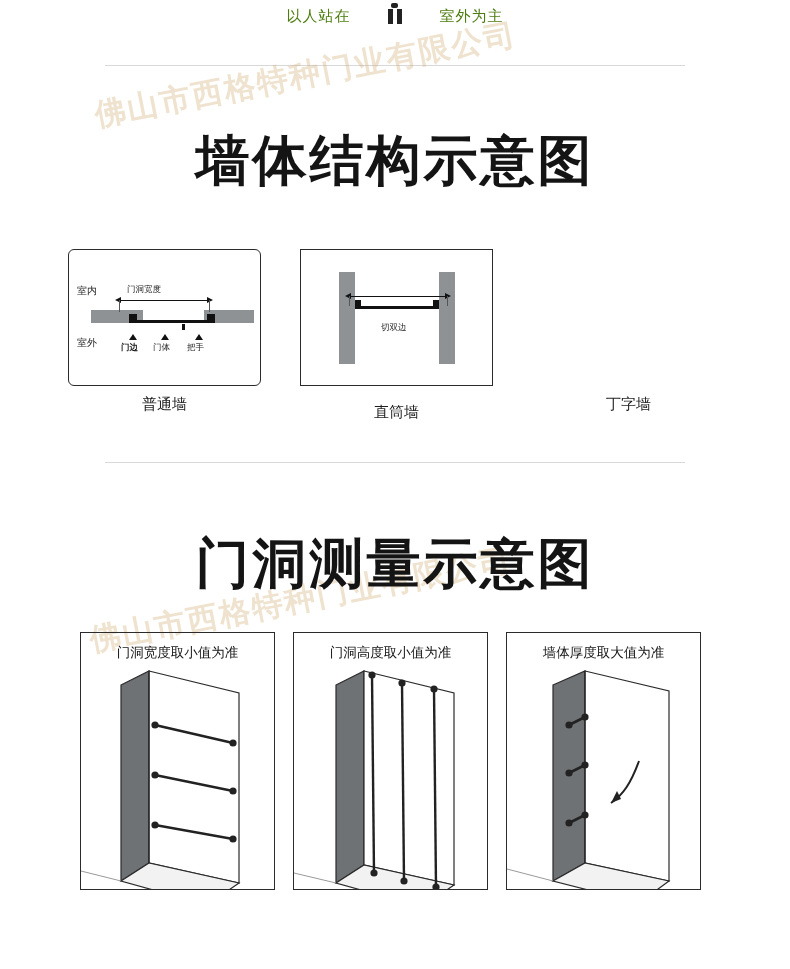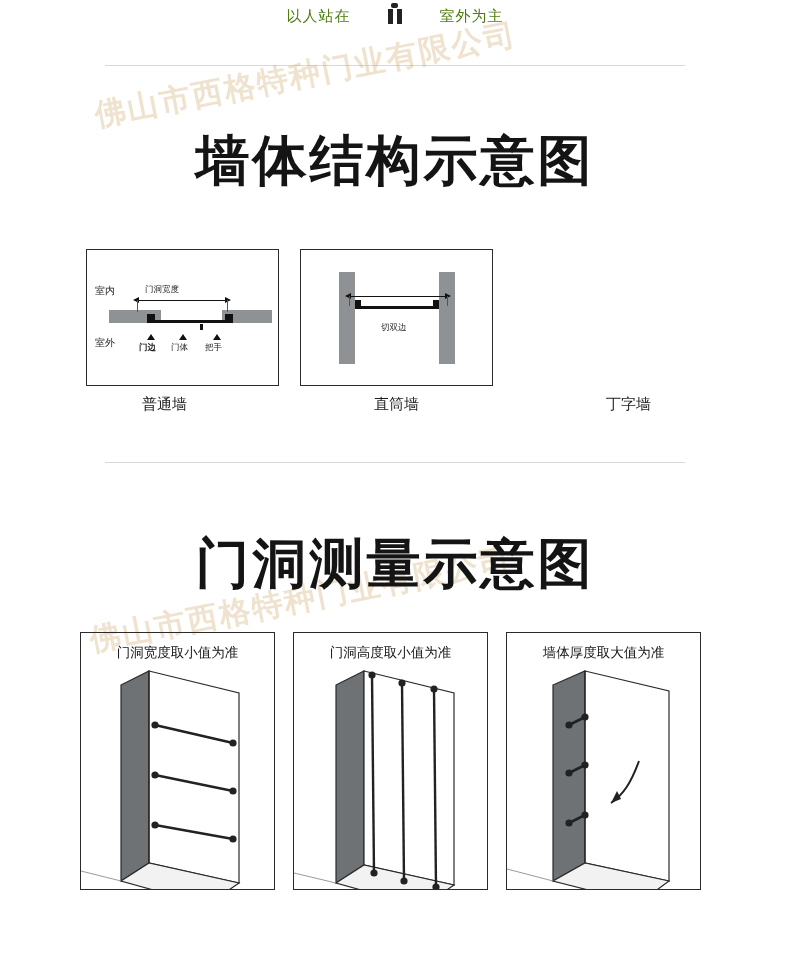--- a/index.html
+++ b/index.html
@@ -112,35 +112,35 @@
   }
   .wall-card {
     position: absolute;
     top: 0;
     width: 193px;
     height: 137px;
     border: 1px solid #2b2b2b;
     background: transparent;
     box-sizing: border-box;
   }
-  .wall-card.c1 { left: 18px; }
+  .wall-card.c1 { left: 0; border-radius: 6px; }
   .wall-card.c2 { left: 232px; }
   .wall-card.c3 { left: 464px; }
 
   .wall-label {
     position: absolute;
     top: 395px;
     width: 193px;
     text-align: center;
     font-size: 15px;
     color: #1d1d1d;
     z-index: 6;
   }
   .wall-label.l1 { left: 68px; }
-  .wall-label.l2 { left: 300px; }
+  .wall-label.l2 { left: 300px; margin-top: 8px; }
   .wall-label.l3 { left: 532px; }
 
   
   .slab {
     position: absolute;
     background: #8e9294;
   }
   .tiny {
     position: absolute;
     font-size: 8.5px;

